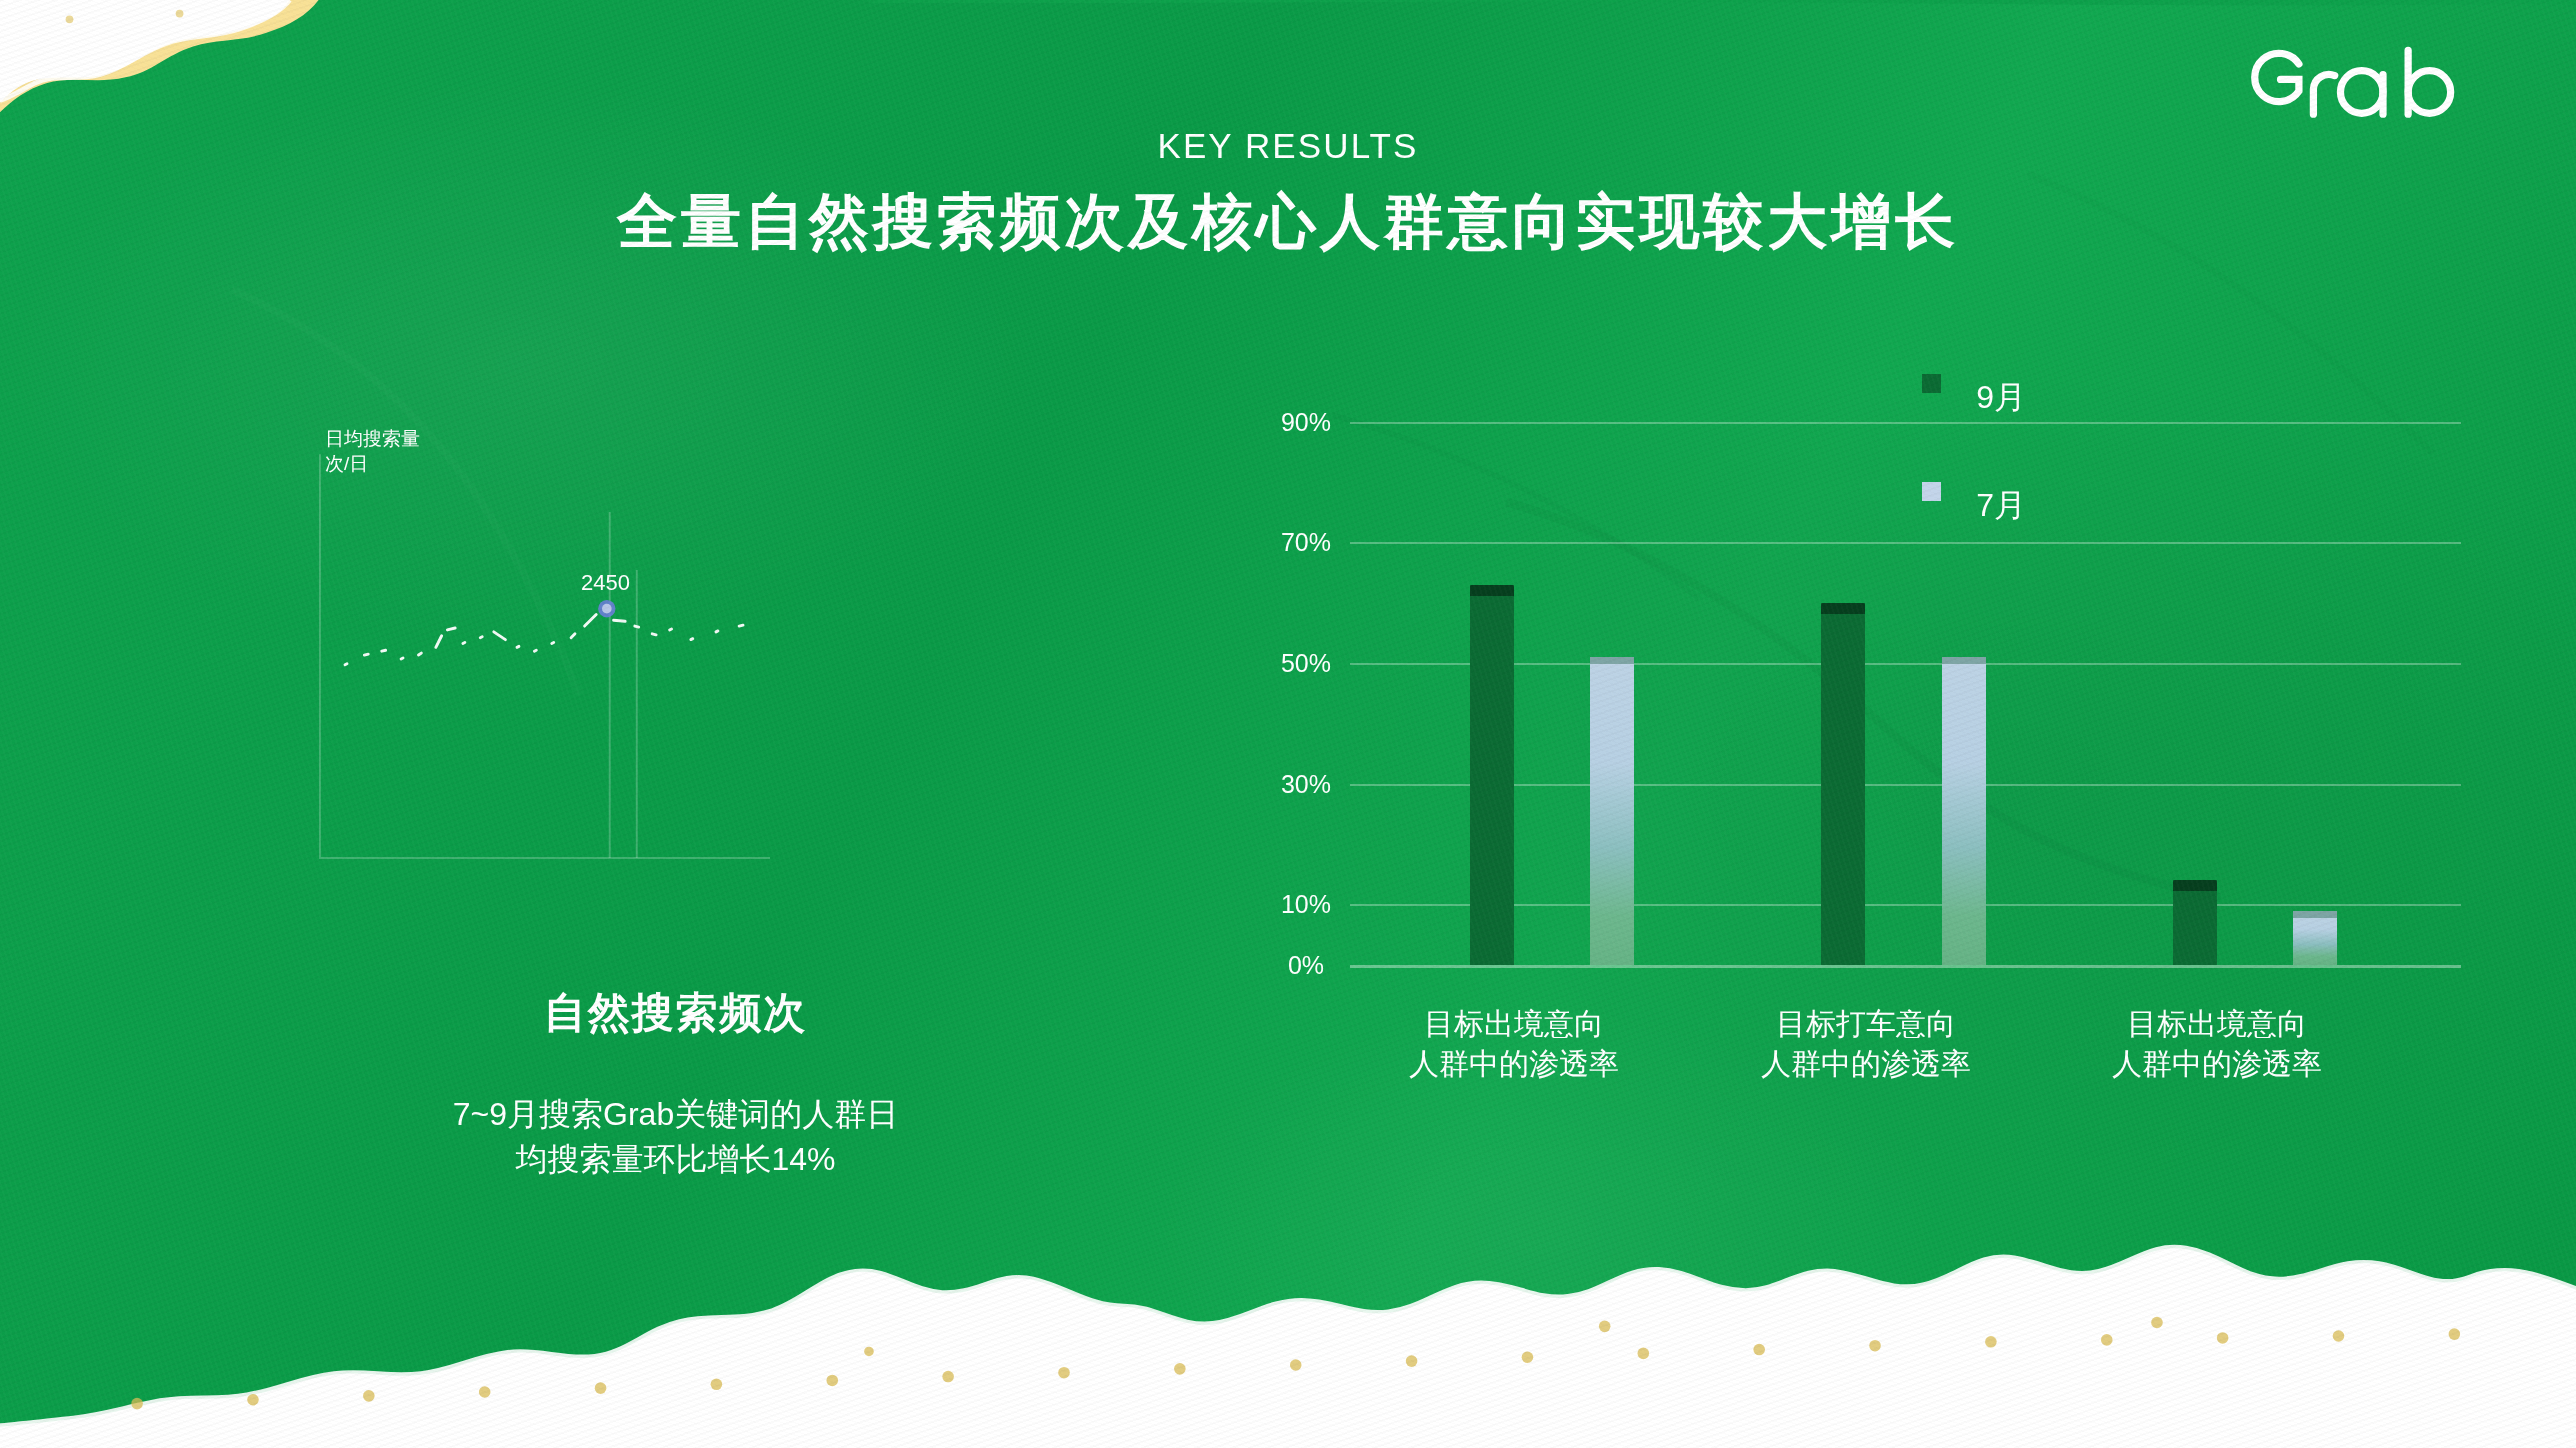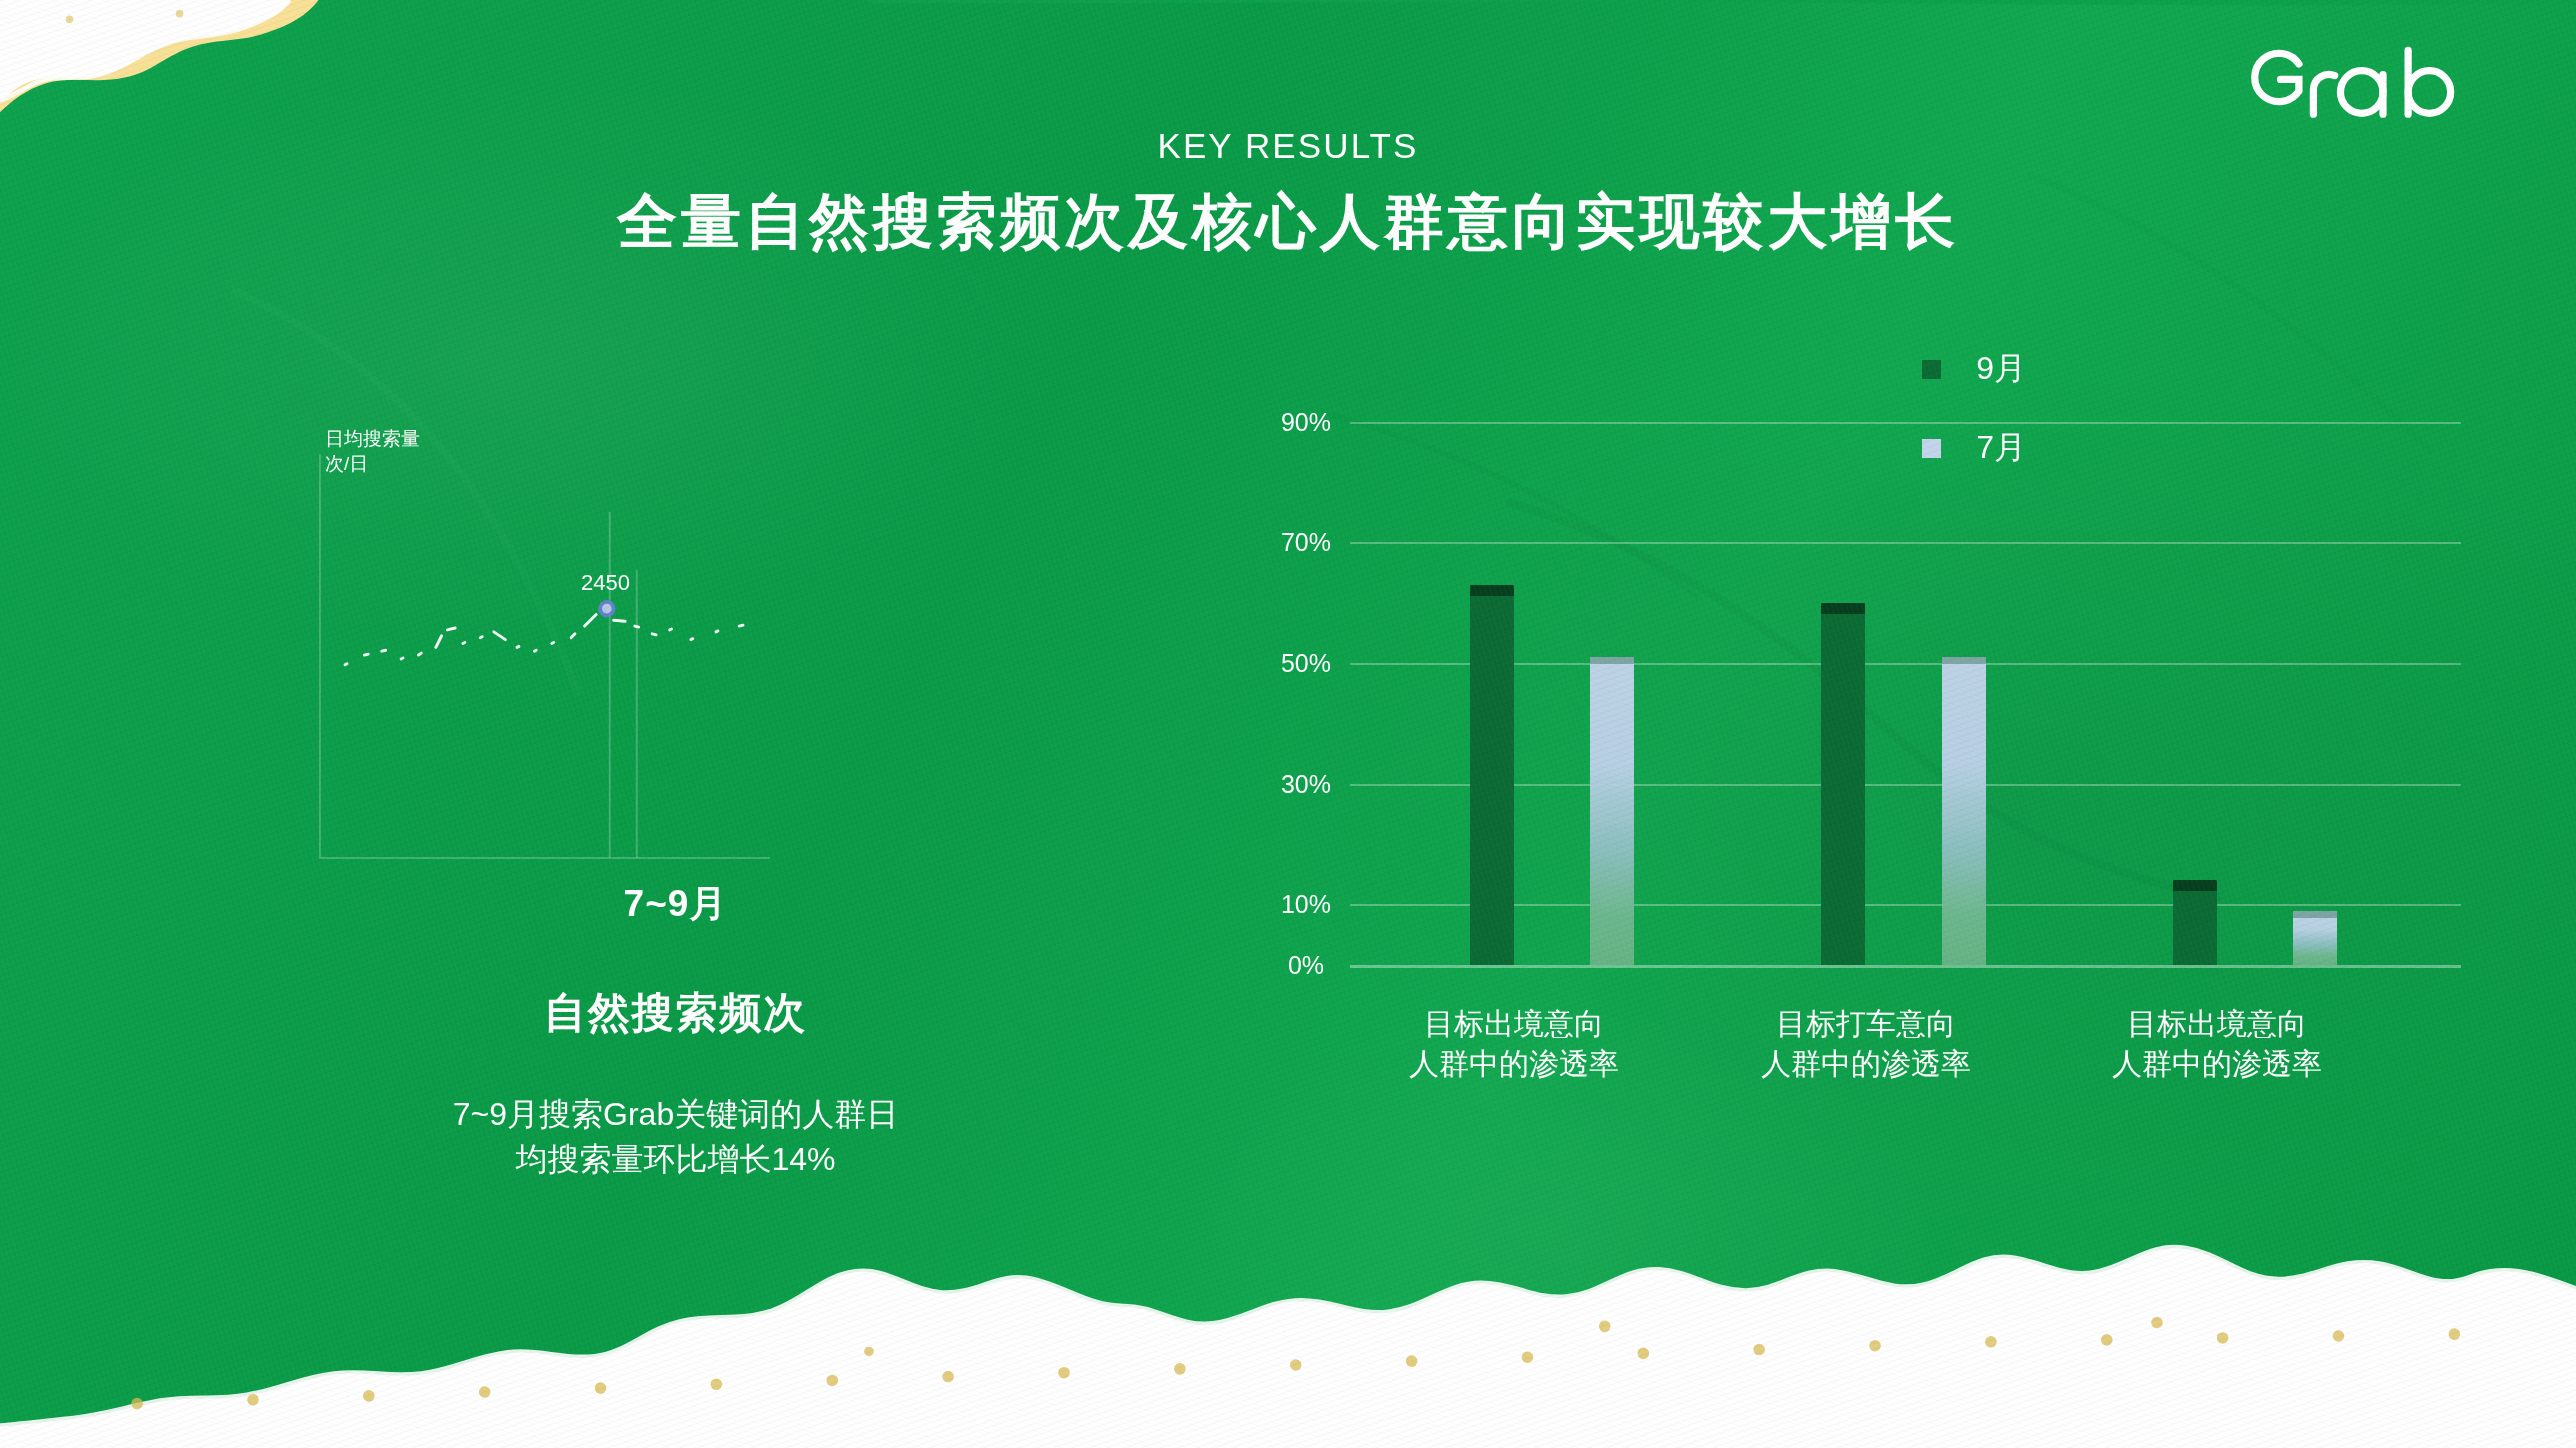--- a/index.html
+++ b/index.html
@@ -72,21 +72,21 @@
     color:#ffffff;font-size:32px;font-weight:400;line-height:1.42;white-space:pre-line;
   }
 
   
   #bar-panel{position:absolute;left:1273px;top:328px;width:1188px;height:811px;}
   #legend{position:absolute;right:307px;top:19.3px;width:232px;}
   .legend-row{display:flex;align-items:center;margin-bottom:35px;}
   .legend-swatch{width:19.3px;height:19.3px;margin-right:35px;flex:0 0 auto;}
   .legend-swatch.s0{background:#0b6b33;}
   .legend-swatch.s1{background:#c3d5ea;}
-  .legend-label{color:#ffffff;font-size:32px;}
+  .legend-label{color:#ffffff;font-size:32px;margin-top:29px;}
 
   #plot{position:absolute;left:0;top:58px;width:1188px;height:637px;}
   .ytick{
     position:absolute;left:0;width:66px;text-align:center;
     color:#ffffff;font-size:25px;transform:translateY(-50%);
   }
   .gridline{
     position:absolute;left:77px;right:0;height:1.9px;background:rgba(255,255,255,.30);
     box-shadow:0 0 0 0 rgba(0,0,0,0);
   }
@@ -273,21 +273,20 @@
         <path d="M412 184 L414 183"></path>
         <path d="M436 178 L440 177"></path>
       </g>
 
       <circle cx="299" cy="160" r="9" fill="#6a7fd8" opacity="0.9"></circle>
       <circle cx="299" cy="160" r="5" fill="#ffffff" opacity="0.55"></circle>
     </svg>
 
     <div id="spark-value">2450</div>
 
-    <div id="range-label">7~9月</div>
     <div id="metric-title">自然搜索频次</div>
     <div id="metric-desc">7~9月搜索Grab关键词的人群日
 均搜索量环比增长14%</div>
   </div>
 
   <div id="bar-panel">
 
     <div id="legend">
       <div class="legend-row">
         <span class="legend-swatch s0"></span>

